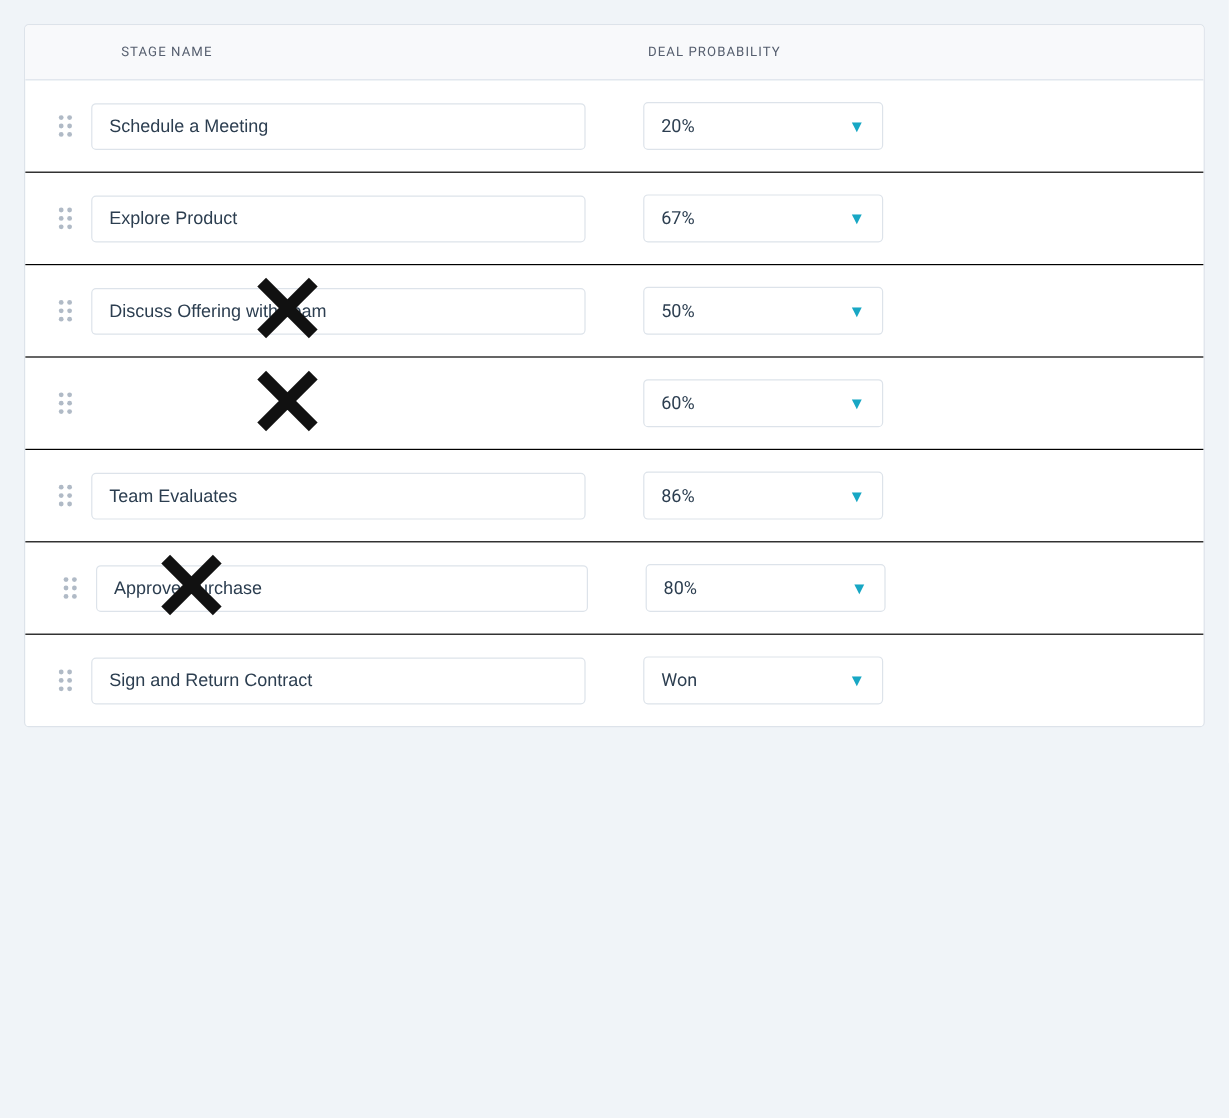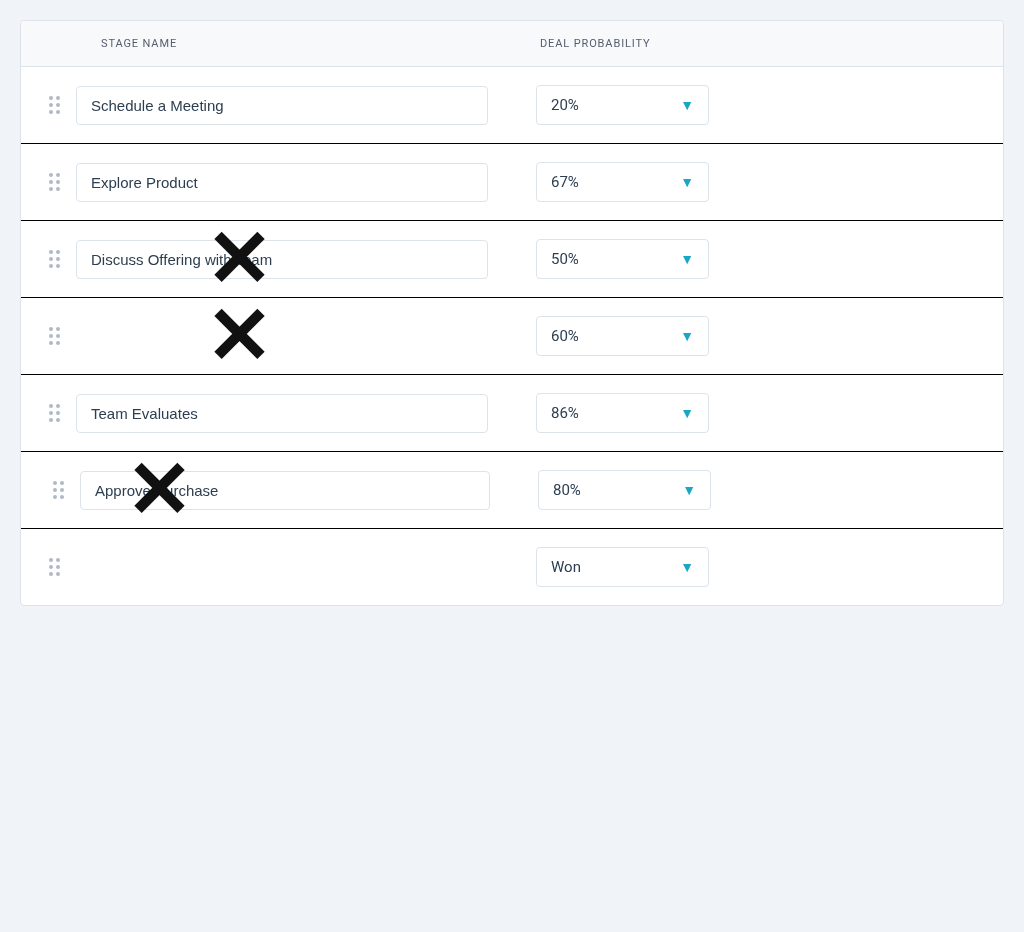--- a/index.html
+++ b/index.html
@@ -104,21 +104,21 @@
     .probability-select {
       display: flex;
       align-items: center;
       justify-content: space-between;
       border: 1px solid #dde3ea;
       border-radius: 4px;
       padding: 10px 14px;
       font-size: 15px;
       color: #2c3e50;
       background: #fff;
-      width: 173px;
+      width: 200px;
       cursor: pointer;
       user-select: none;
     }
 
     .dropdown-arrow {
       color: #18a7c4;
       font-size: 14px;
       margin-left: 8px;
     }
 
@@ -305,20 +305,21 @@
     </div>
     <div class="drag-handle-row">
       <div class="drag-dot"></div>
       <div class="drag-dot"></div>
     </div>
     <div class="drag-handle-row">
       <div class="drag-dot"></div>
       <div class="drag-dot"></div>
     </div>
   </div>
+          <input type="text" class="stage-input" value="Sign and Return Contract" style="">
         </div>
         <div class="probability-cell">
           <div class="probability-select">
     <span>Won</span>
     <span class="dropdown-arrow">▼</span>
   </div>
         </div>
       </div>
     </div>
 </div>

